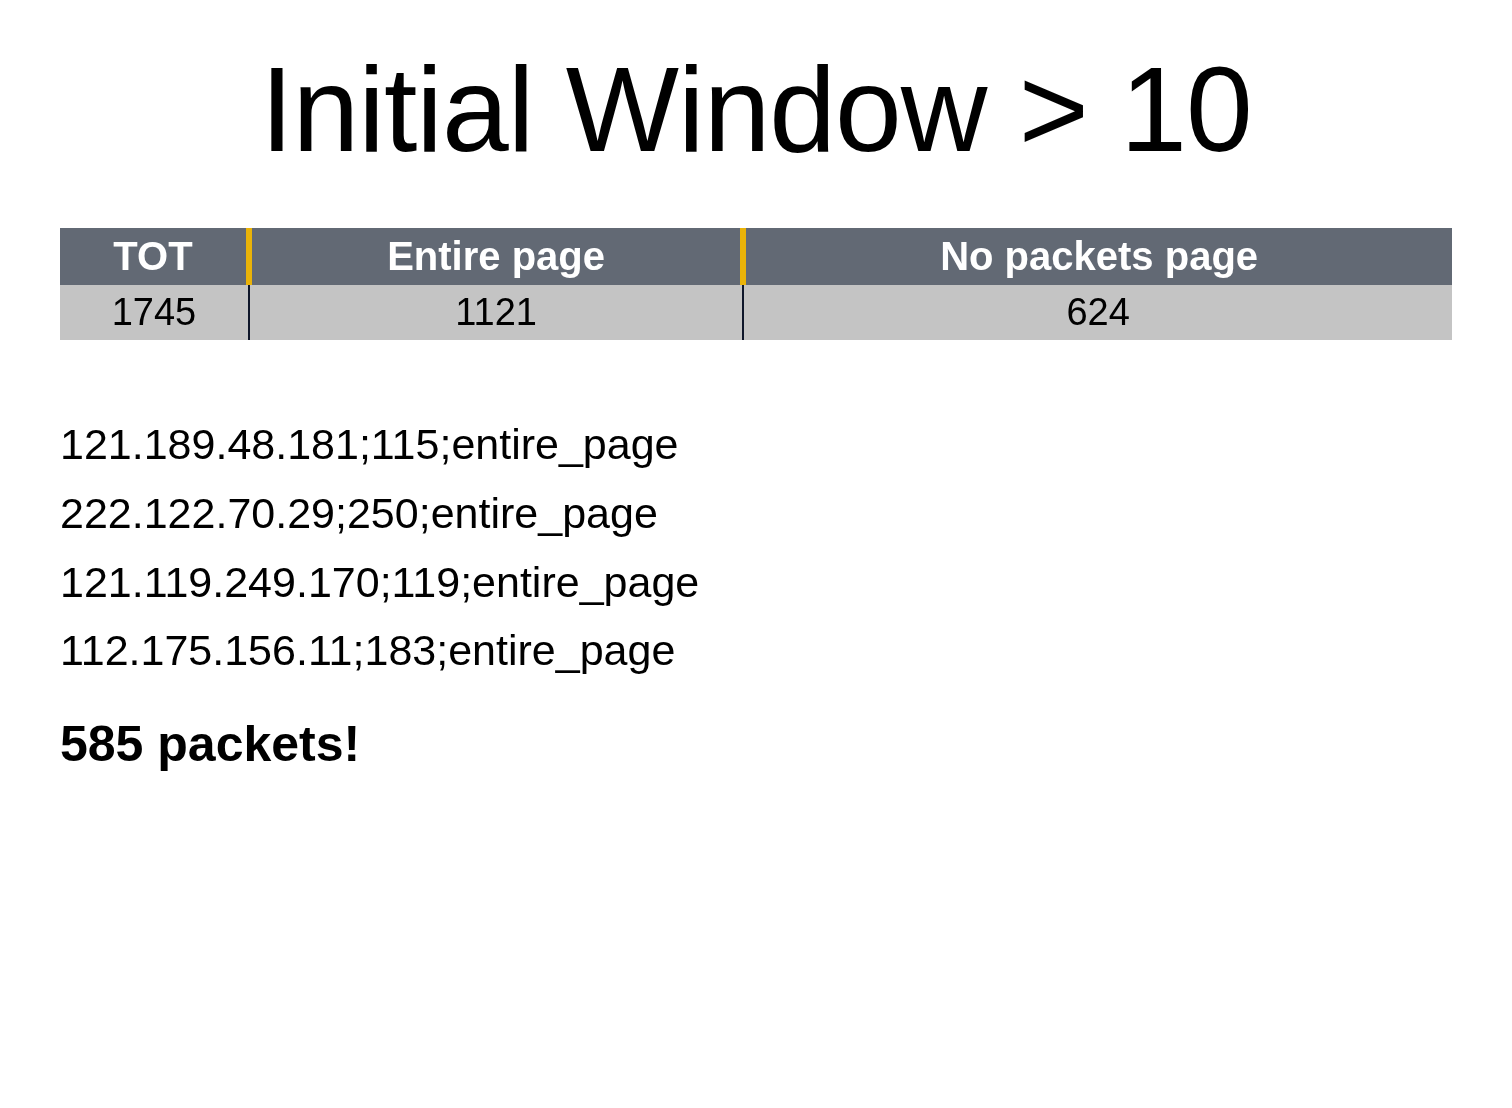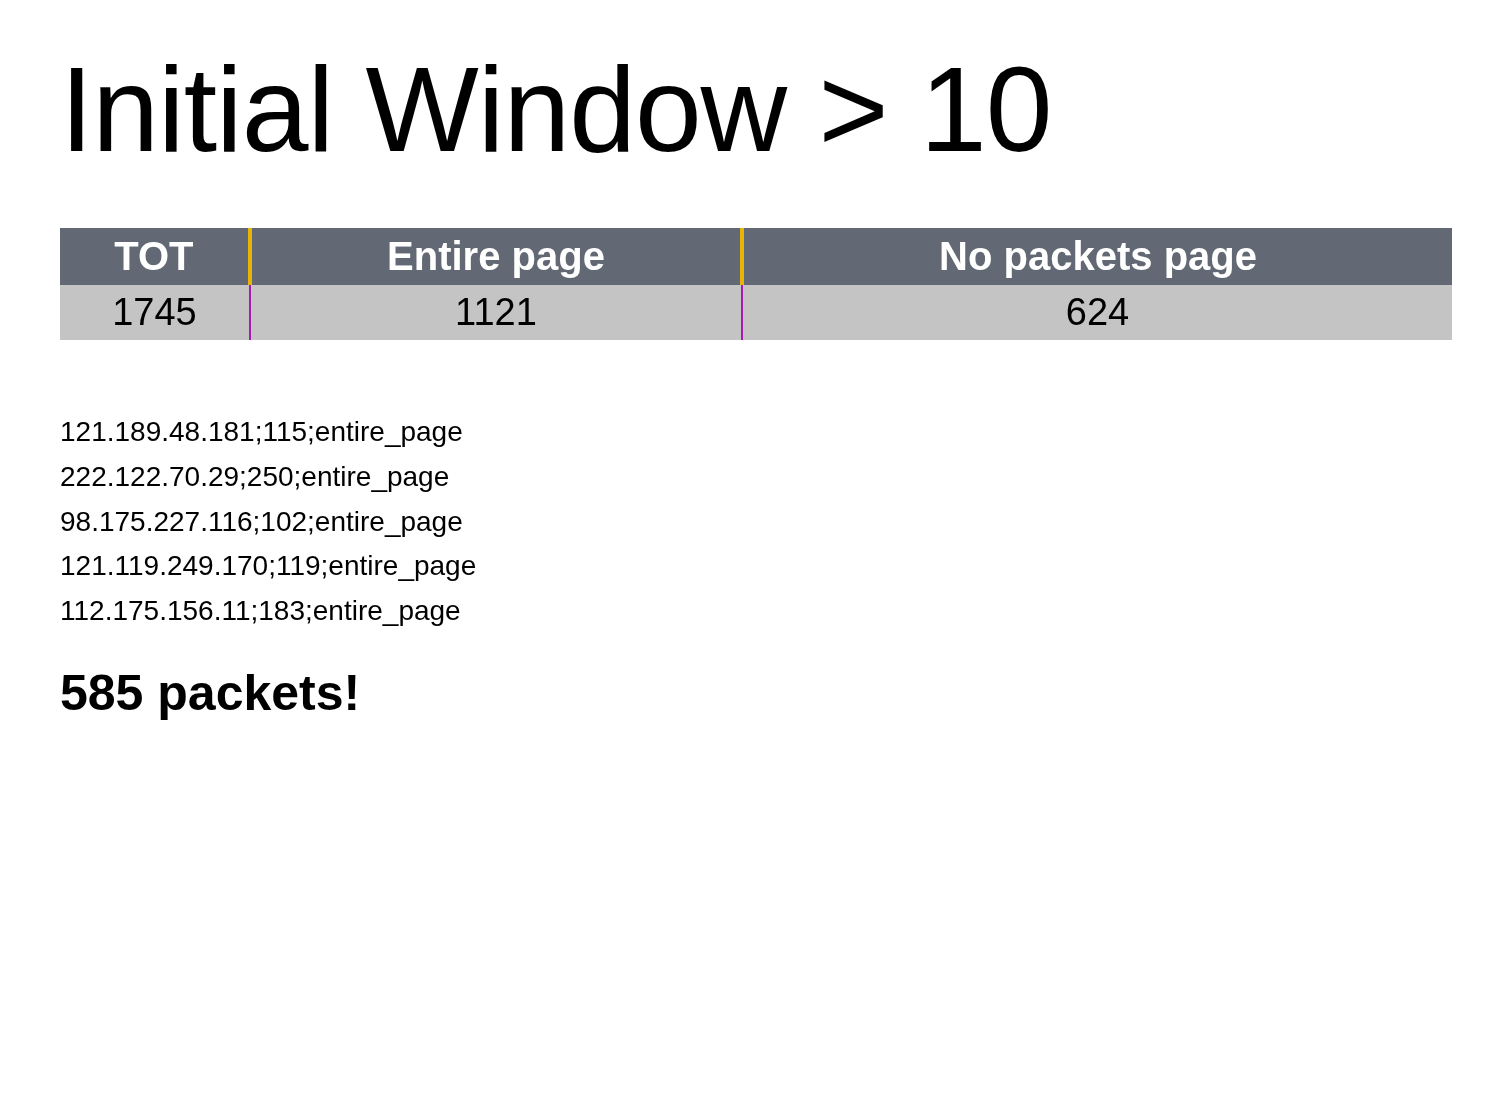--- a/index.html
+++ b/index.html
@@ -11,56 +11,56 @@
       width: 1512px;
       height: 1108px;
       background: #ffffff;
       font-family: "Helvetica Neue", Helvetica, Arial, sans-serif;
       color: #000000;
       padding: 30px 60px;
     }
     .title {
       font-size: 120px;
       font-weight: 300;
-      text-align: left;
+      text-align: center;
       letter-spacing: -1px;
       margin-top: 10px;
       margin-bottom: 50px;
     }
     .table {
       width: 100%;
       border-collapse: collapse;
       margin-bottom: 70px;
     }
     .table th {
       background: #626974;
       color: #ffffff;
       font-weight: 700;
       font-size: 40px;
       padding: 6px 0;
-      border-right: 4px solid #eab308;
+      border-right: 6px solid #eab308;
       text-align: center;
     }
     .table th:last-child {
       border-right: none;
     }
     .table td {
       background: #c4c4c4;
       color: #000000;
       font-size: 38px;
       font-weight: 400;
       padding: 6px 0;
-      border-right: 2px solid #a21caf;
+      border-right: 2px solid #0f172a;
       text-align: center;
     }
     .table td:last-child {
       border-right: none;
     }
     .log-list {
-      font-size: 28px;
+      font-size: 43px;
       font-weight: 400;
       line-height: 1.6;
       margin-bottom: 30px;
     }
     .log-line {
       white-space: nowrap;
     }
     .highlight-red {
       color: #b22222;
     }
@@ -87,18 +87,17 @@
       <td>1745</td>
       <td>1121</td>
       <td>624</td>
     </tr>
   </tbody>
 </table>
 
 <div class="log-list" id="log-list">
     <div class="log-line"><span>121.189.48.181</span>;<span>115</span>;<span>entire_page</span></div>
     <div class="log-line"><span>222.122.70.29</span>;<span>250</span>;<span>entire_page</span></div>
-    <div class="log-line"><span>98.175.227.116</span>;<span>102</span>;<span>entire_page</span></div>
     <div class="log-line"><span>121.119.249.170</span>;<span>119</span>;<span>entire_page</span></div>
     <div class="log-line"><span>112.175.156.11</span>;<span>183</span>;<span>entire_page</span></div>
   </div>
 
 <div class="callout">585 packets!</div>
 
 </body></html>

